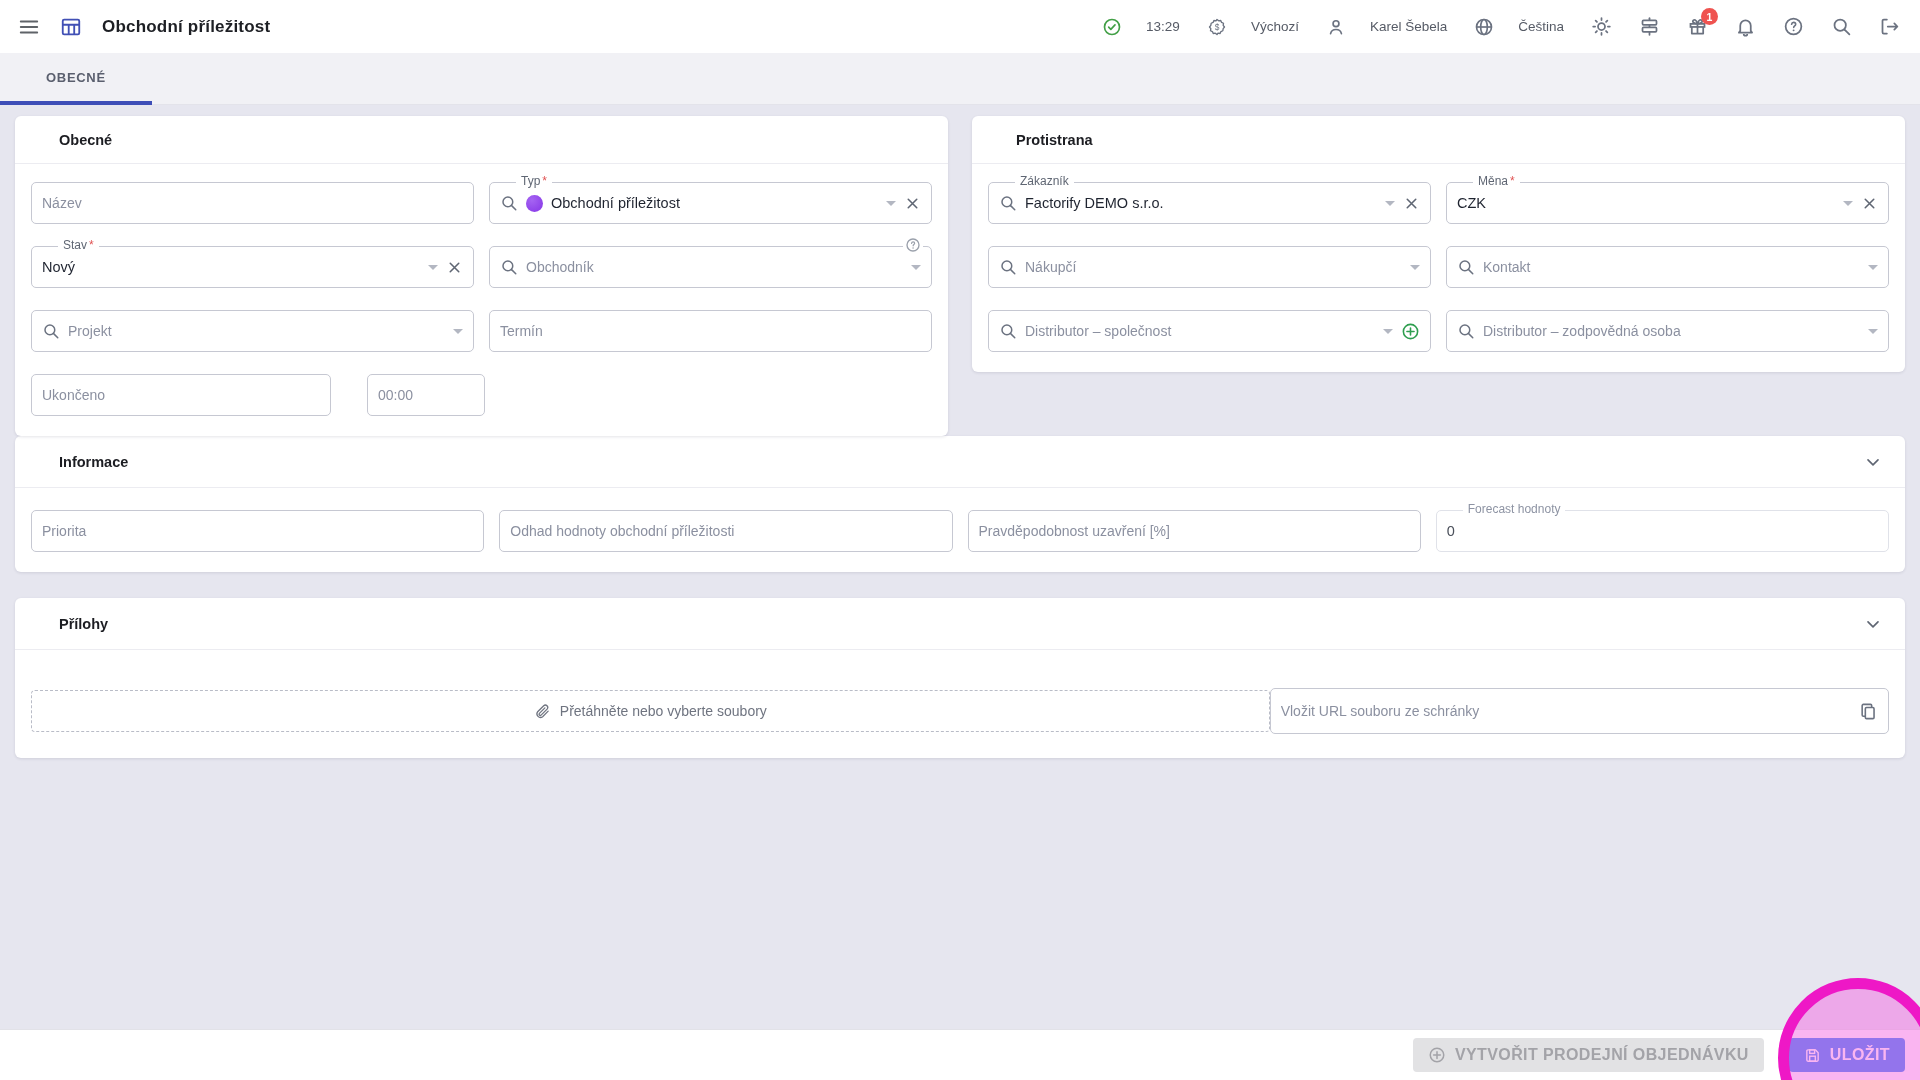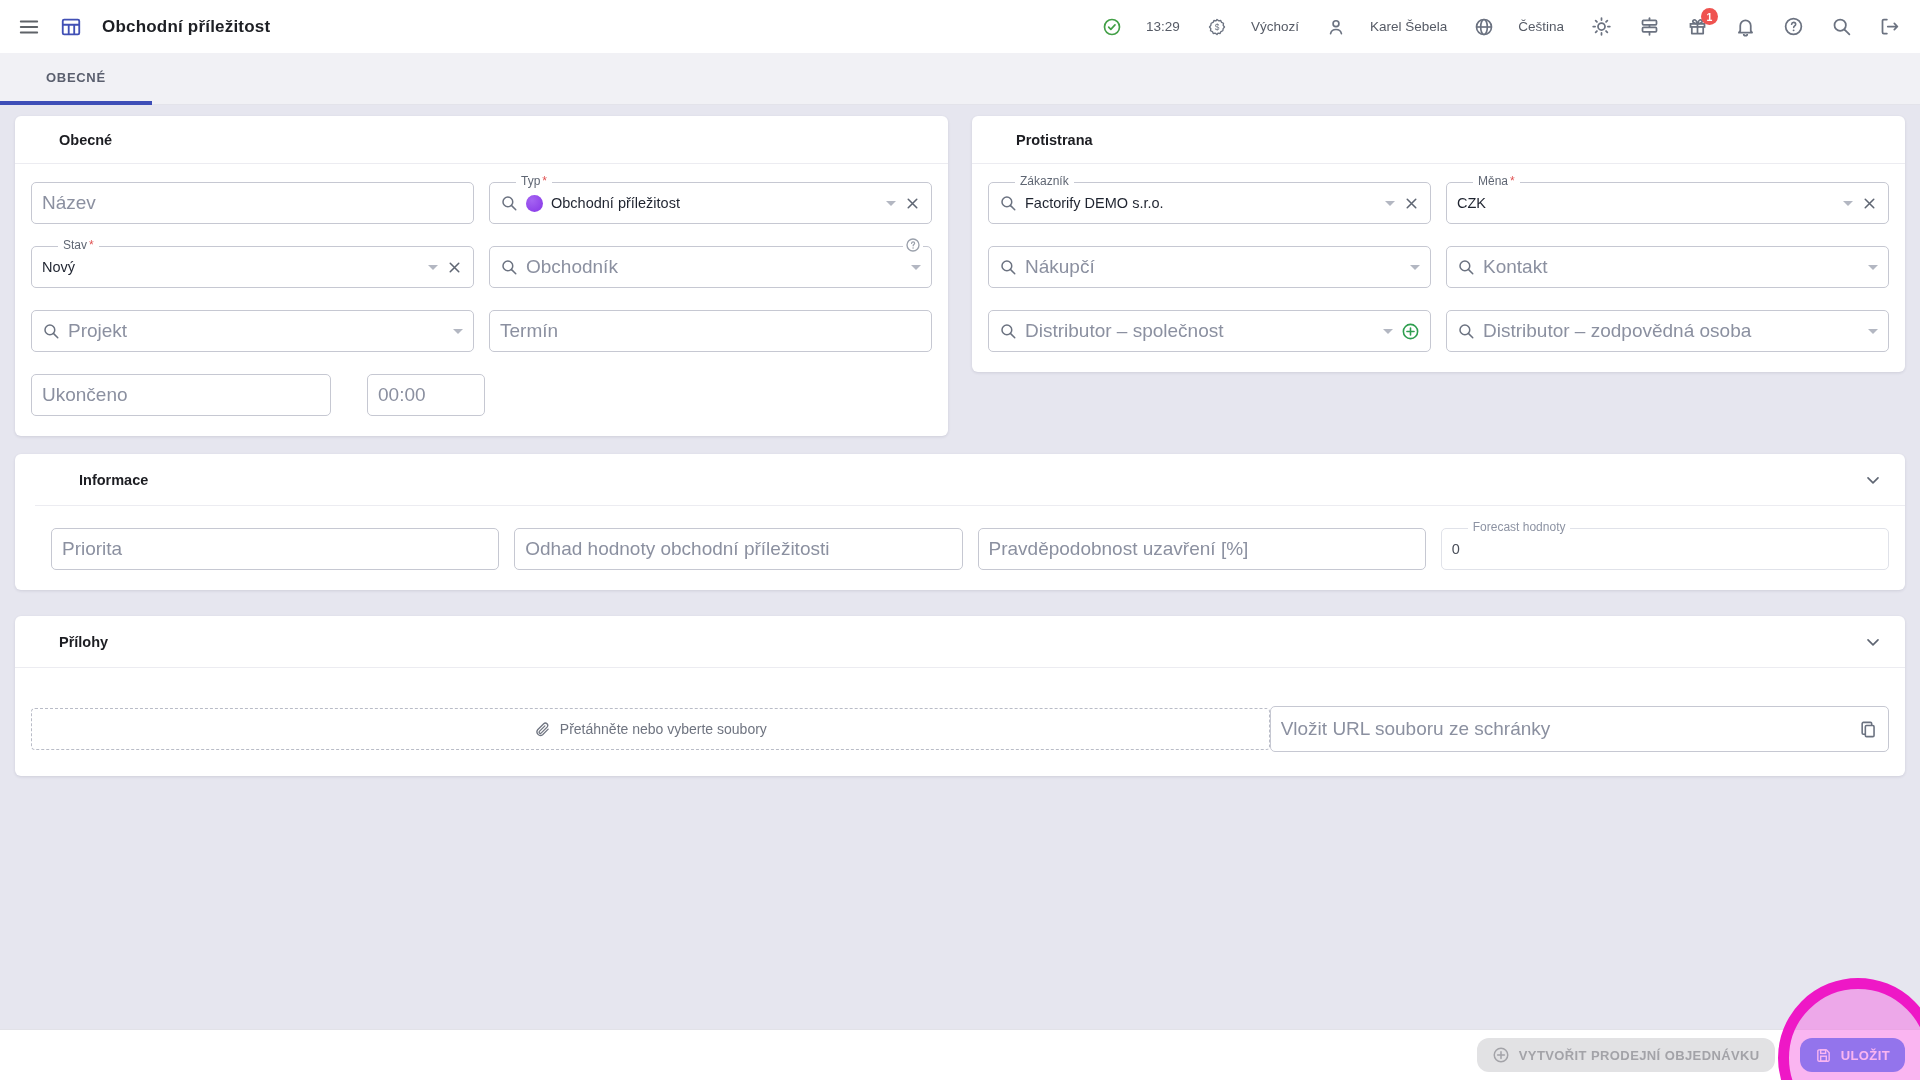--- a/index.html
+++ b/index.html
@@ -27,21 +27,21 @@
   .card { background:#fff; border-radius:6px; box-shadow:0 1px 3px rgba(40,40,70,.12); }
   .card-h { display:flex; align-items:center; justify-content:space-between; padding:16px 22px 15px 44px; border-bottom:1px solid #ececf1; }
   .card-title { font-size:14.5px; font-weight:bold; color:#1c1d22; }
   .card-c { padding:18px 16px 20px; }
   .half { flex:1; }
 
   
   .grid2 { display:grid; grid-template-columns:1fr 1fr; gap:20px 15px; }
   .grid4 { display:grid; grid-template-columns:1fr 1fr 1fr 1fr; gap:15px; }
   .fld { position:relative; height:42px; border:1px solid #c6c8d2; border-radius:5px; background:#fff; display:flex; align-items:center; padding:0 10px; gap:8px; }
-  .fld input { border:0; outline:0; flex:1; min-width:0; font-family:"Liberation Sans",sans-serif; font-size:19px; color:#1f2430; background:transparent; }
+  .fld input { border:0; outline:0; flex:1; min-width:0; font-family:"Liberation Sans",sans-serif; font-size:14px; color:#1f2430; background:transparent; }
   .fld input::placeholder { color:#8b90a0; opacity:1; }
   .legend { position:absolute; top:-9px; left:26px; background:#fff; padding:0 5px; font-size:12px; color:#5f6673; line-height:15px; white-space:nowrap; }
   .req { color:#e05252; margin-left:2px; }
   .value { flex:1; font-size:14.5px; color:#1f2430; white-space:nowrap; overflow:hidden; }
   .arrow { width:0; height:0; border-left:5px solid transparent; border-right:5px solid transparent; border-top:5px solid #b3b7c2; cursor:pointer; flex:none; }
   .xbtn, .helper, .paste-btn, .addbtn { background:none; border:none; cursor:pointer; display:flex; align-items:center; padding:0; flex:none; }
   .dot { width:17px; height:17px; border-radius:50%; background:radial-gradient(circle at 35% 30%, #a564f2, #8f43ea 70%); flex:none; }
   .helper { position:absolute; top:-10px; right:8px; background:#fff; padding:0 2px; }
   .fld.dim { border-color:#e0e2e9; }
   .fld.dim .value { color:#4a4f5a; }
@@ -50,21 +50,21 @@
   .w118 { width:118px; flex:none; }
   .flexrow { display:flex; gap:36px; }
   .mt { margin-top:22px;border-radius:7px; }
 
   
   .attach-grid { display:grid; grid-template-columns:2fr 1fr; align-items:center; }
   .dropzone { height:42px; border:1px dashed #b9bcc7; border-radius:4px; display:flex; align-items:center; justify-content:center; gap:9px; color:#6f7480; font-size:14px; cursor:pointer; }
 
   
   .footer { position:absolute; left:0; bottom:0; width:1920px; height:51px; background:#fff; border-top:1px solid #e2e2e8; display:flex; align-items:center; justify-content:flex-end; gap:25px; padding-right:15px; }
-  .btn { height:34px; border:none; border-radius:12px; display:flex; align-items:center; gap:9px; font-family:"Liberation Sans",sans-serif; font-size:13px; font-weight:bold; letter-spacing:.4px; padding:0 15px; cursor:pointer; }
+  .btn { height:34px; border:none; border-radius:4px; display:flex; align-items:center; gap:9px; font-family:"Liberation Sans",sans-serif; font-size:16px; font-weight:bold; letter-spacing:.4px; padding:0 15px; cursor:pointer; }
   .btn.secondary { background:#e2e2e4; color:#a3a3a8; }
   .btn.primary { background:#3b82f6; color:#fff; }
 
   
   .highlight-circle { position:absolute; left:1778px; top:978px; width:160px; height:160px; border-radius:50%; border:11px solid #ee18c6; background:rgba(244,100,226,.48); z-index:50; pointer-events:none; }
 
   svg { display:block; }
 </style>
 </head>
 <body>
@@ -357,21 +357,21 @@
                   </svg>
                 </span>
               <input placeholder="Distributor – zodpovědná osoba" style="">
               <span class="arrow"></span>
             </div>
           </div>
         </div>
       </section>
     </div>
 
-    <section class="card" style="margin-top:18px;padding-left:20px;">
+    <section class="card" style="">
       <div class="card-h">
         <span class="card-title">Informace</span>
         <button class="icon-btn">
           <span>
               <svg width="20" height="20" viewBox="0 0 24 24">
                 <path d="M6 9.5l6 6 6-6" fill="none" stroke="#5f6673" stroke-width="2" stroke-linecap="round" stroke-linejoin="round"></path>
               </svg>
             </span>
         </button>
       </div>

